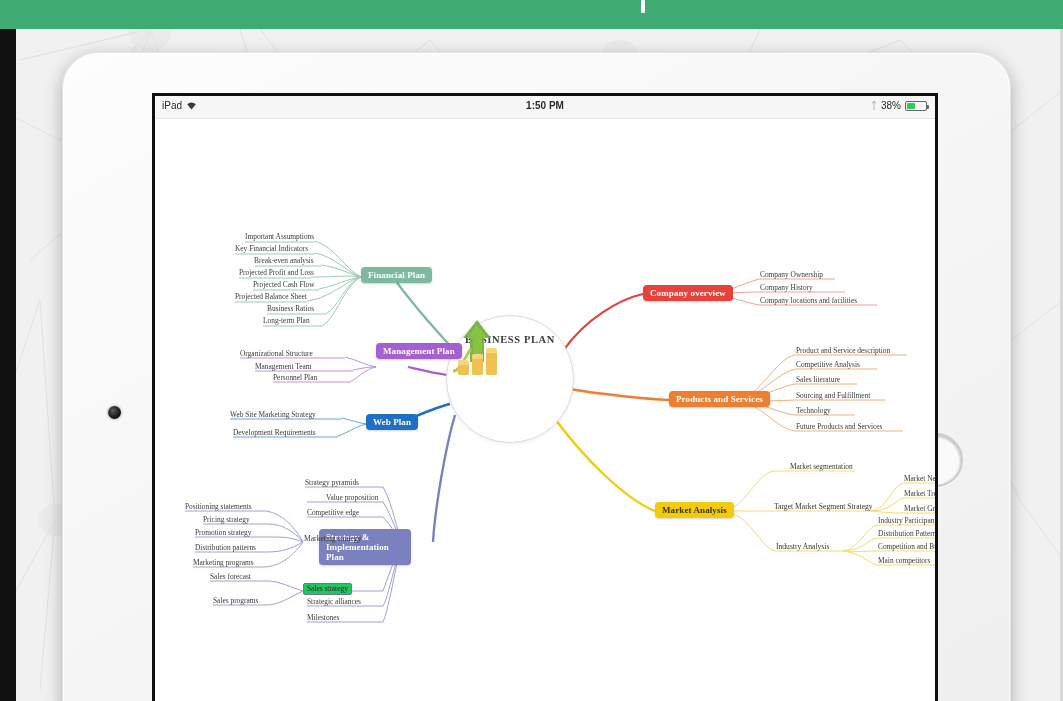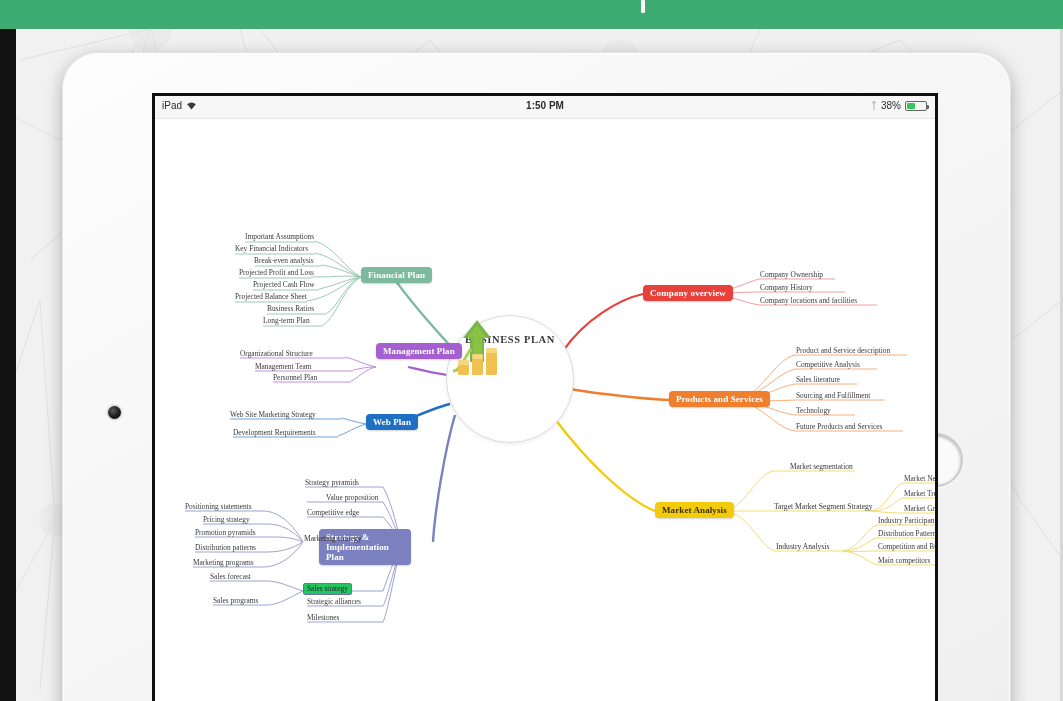--- a/index.html
+++ b/index.html
@@ -340,21 +340,21 @@
         <div class="node leaf" style="left:149px;top:360px;">Strategy pyramids</div>
         <div class="node leaf" style="left:151px;top:375px;margin-left:19px;">Value proposition</div>
         <div class="node leaf" style="left:151px;top:390px;">Competitive edge</div>
         <div class="node mid leaf" style="left:148px;top:416px;">Marketing strategy</div>
         <div class="node leaf sel" style="left:148px;top:464px;">Sales strategy</div>
         <div class="node leaf" style="left:151px;top:479px;">Strategic alliances</div>
         <div class="node leaf" style="left:151px;top:495px;">Milestones</div>
 
         <div class="node leaf" style="left:29px;top:384px;">Positioning statements</div>
         <div class="node leaf" style="left:47px;top:397px;">Pricing strategy</div>
-        <div class="node leaf" style="left:39px;top:410px;">Promotion pyramids</div>
+        <div class="node leaf" style="left:39px;top:410px;">Promotion strategy</div>
         <div class="node leaf" style="left:39px;top:425px;">Distribution patterns</div>
         <div class="node leaf" style="left:37px;top:440px;">Marketing programs</div>
 
         <div class="node leaf" style="left:54px;top:454px;">Sales forecast</div>
         <div class="node leaf" style="left:57px;top:478px;">Sales programs</div>
 
         <div class="node leaf" style="left:604px;top:152px;">Company Ownership</div>
         <div class="node leaf" style="left:604px;top:165px;">Company History</div>
         <div class="node leaf" style="left:604px;top:178px;">Company locations and facilities</div>
 

